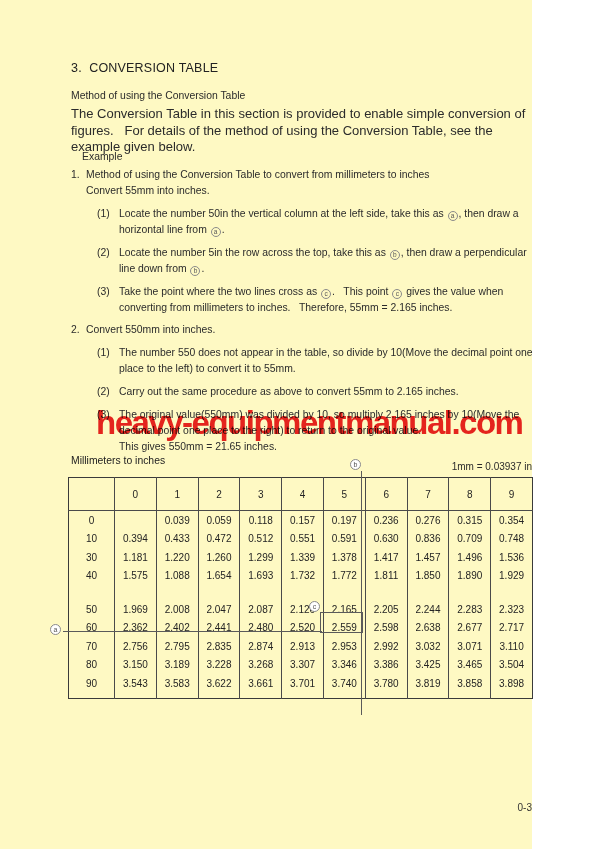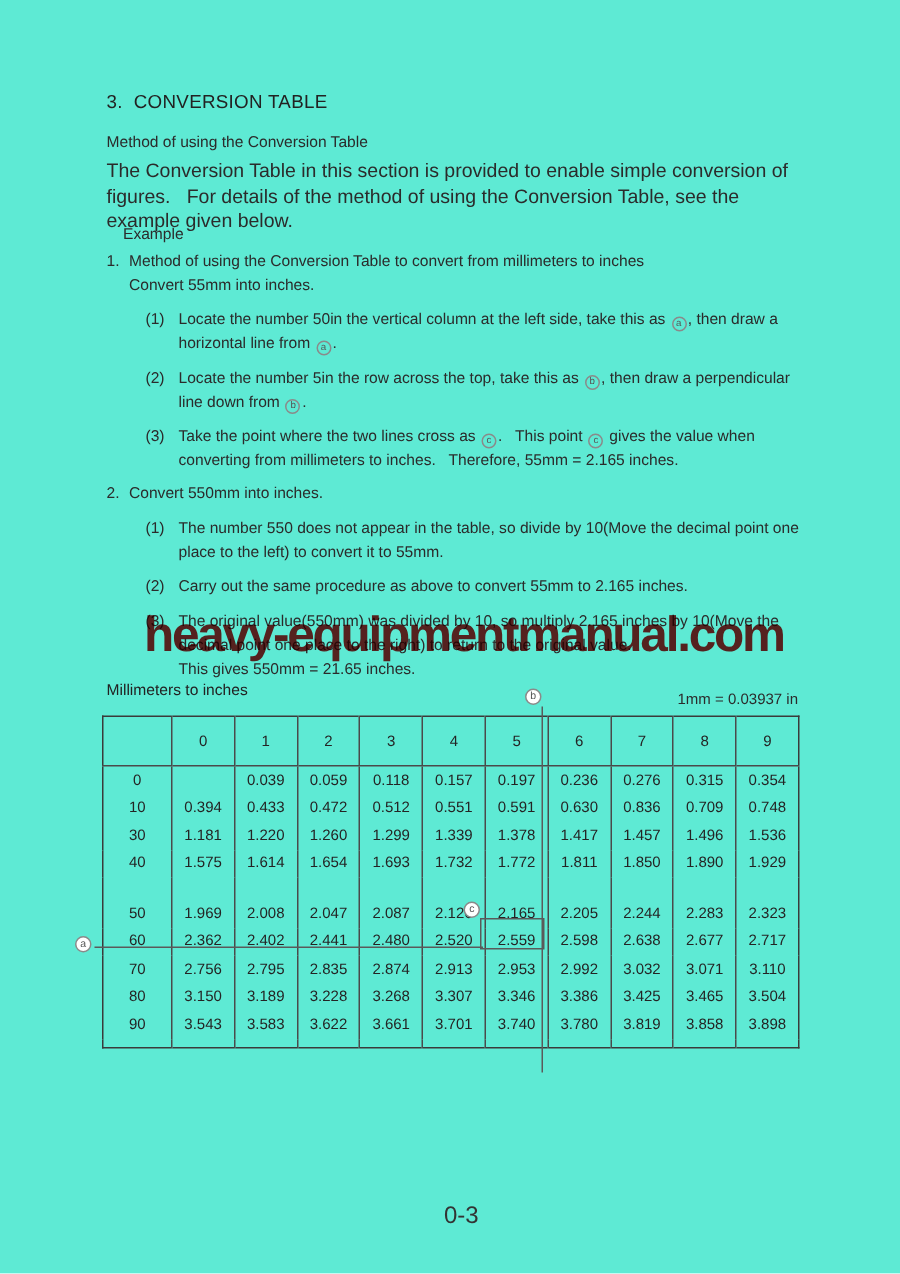--- a/index.html
+++ b/index.html
@@ -1,18 +1,18 @@
 <!DOCTYPE html>
 <html><head>
 <meta charset="utf-8">
 <style>
   html,body{margin:0;padding:0;background:#ffffff;}
   body{width:600px;height:849px;overflow:hidden;
        font-family:"Liberation Sans","DejaVu Sans",sans-serif;color:#2b2b2b;}
-  .doc{position:relative;width:600px;height:849px;background:#5eead4;}
+  .doc{position:relative;width:532px;height:849px;background:#fef9c3;}
   .t{white-space:pre-wrap;}
 
   .title{position:absolute;left:71px;top:61px;font-size:12.5px;letter-spacing:.2px;color:#222;}
   .intro-head{position:absolute;left:71px;top:90px;font-size:10.4px;}
   .intro-body{position:absolute;left:71px;top:106px;width:466px;font-size:13px;line-height:16.5px;}
   .example-head{position:absolute;left:82px;top:151px;font-size:10.4px;}
 
   .example{position:absolute;left:71px;width:468px;font-size:10.4px;line-height:16px;}
   .ex1{top:167px;}
   .ex2{top:322px;}
@@ -54,21 +54,21 @@
   #line-a{left:63px;top:631px;width:259px;height:1px;}
   #box-c{position:absolute;left:320px;top:612px;width:41px;height:19px;
      border:1px solid #5a5a5a;background:transparent;}
   .circ-marker{position:absolute;box-sizing:border-box;width:11px;height:11px;
      border:1px solid #8a8a8a;border-radius:50%;font-size:7px;line-height:9px;
      display:flex;align-items:center;justify-content:center;color:#555;background:#fff;}
   #mark-a{left:50px;top:624px;}
   #mark-b{left:350px;top:459px;}
   #mark-c{left:309px;top:601px;}
 
-  .page-num{position:absolute;left:15px;right:0;top:802px;text-align:center;font-size:16px;color:#333;}
+  .page-num{position:absolute;left:15px;right:0;top:802px;text-align:right;font-size:10px;color:#333;}
 </style>
 </head>
 <body>
 
 <div class="doc">
 
   <div class="title t">3.  CONVERSION TABLE</div>
   <div class="intro-head t">Method of using the Conversion Table</div>
   <div class="intro-body t">The Conversion Table in this section is provided to enable simple conversion of figures.   For details of the method of using the Conversion Table, see the example given below.</div>
   <div class="example-head t">Example</div>
@@ -186,21 +186,21 @@
           <td>1.339</td>
           <td>1.378</td>
           <td>1.417</td>
           <td>1.457</td>
           <td>1.496</td>
           <td>1.536</td>
         </tr>
         <tr>
           <td>40</td>
           <td>1.575</td>
-          <td>1.614</td>
+          <td>1.088</td>
           <td>1.654</td>
           <td>1.693</td>
           <td>1.732</td>
           <td>1.772</td>
           <td>1.811</td>
           <td>1.850</td>
           <td>1.890</td>
           <td>1.929</td>
         </tr>
         <tr class="spacer">

